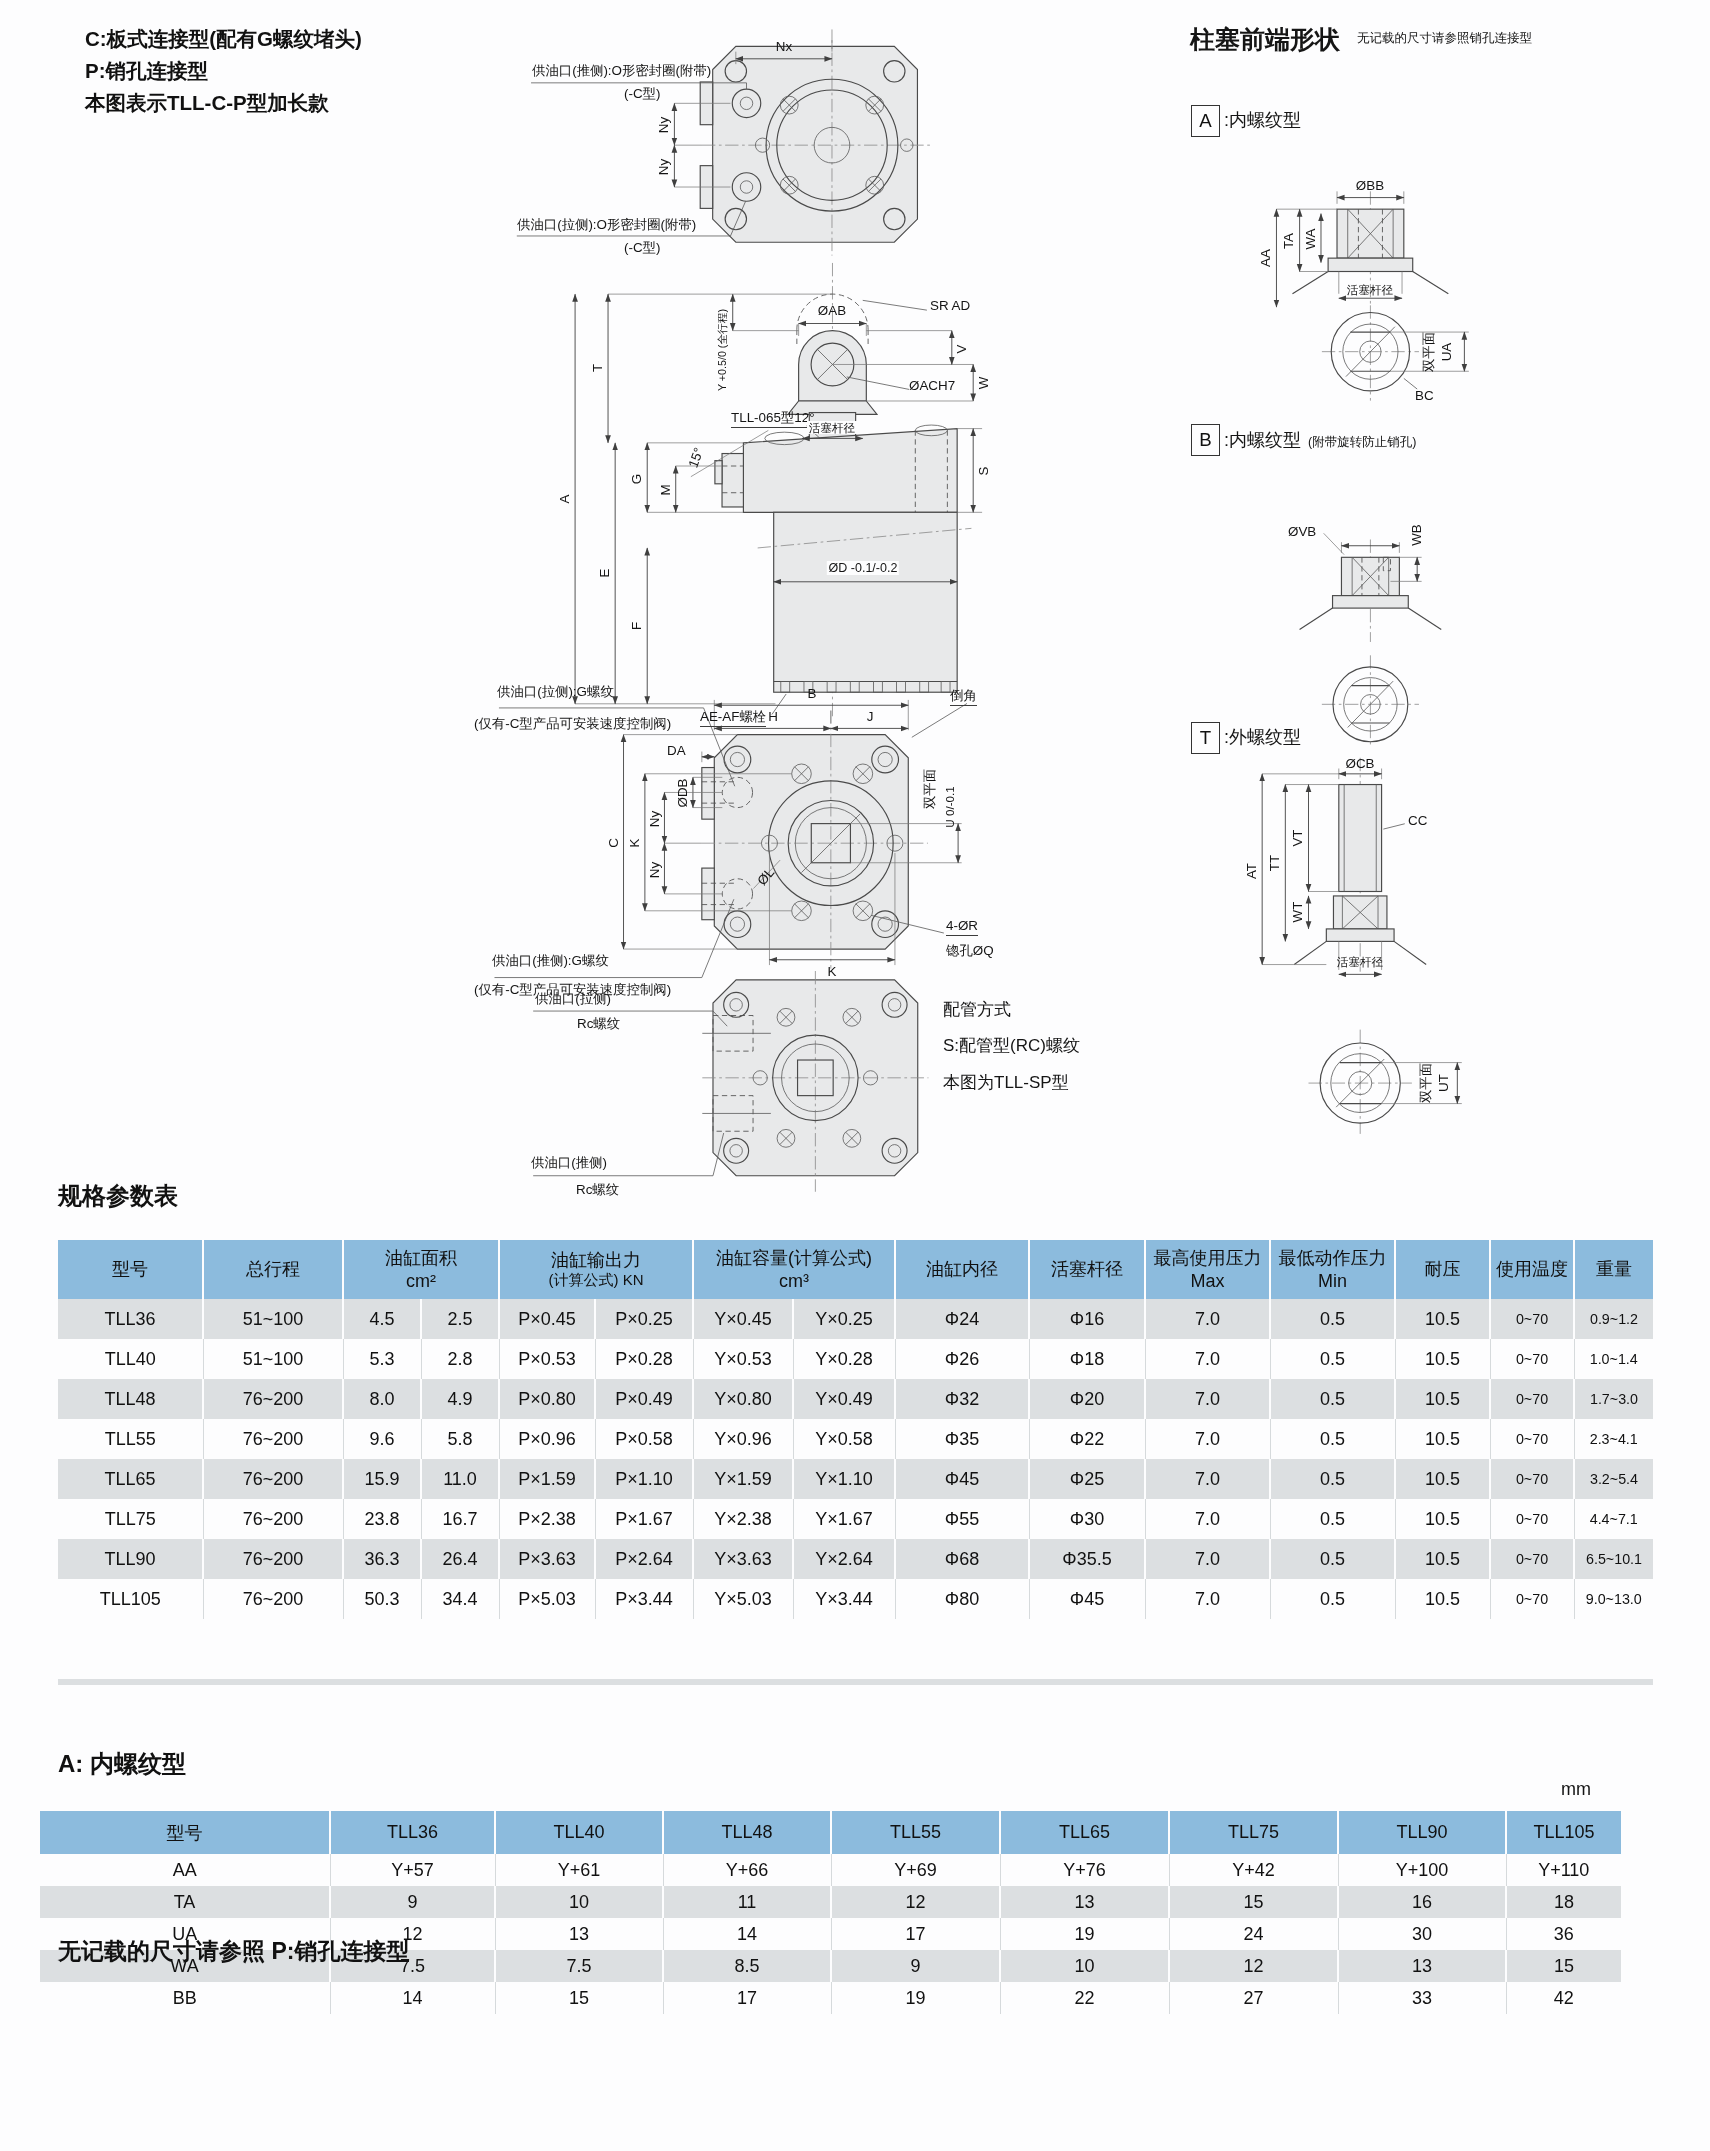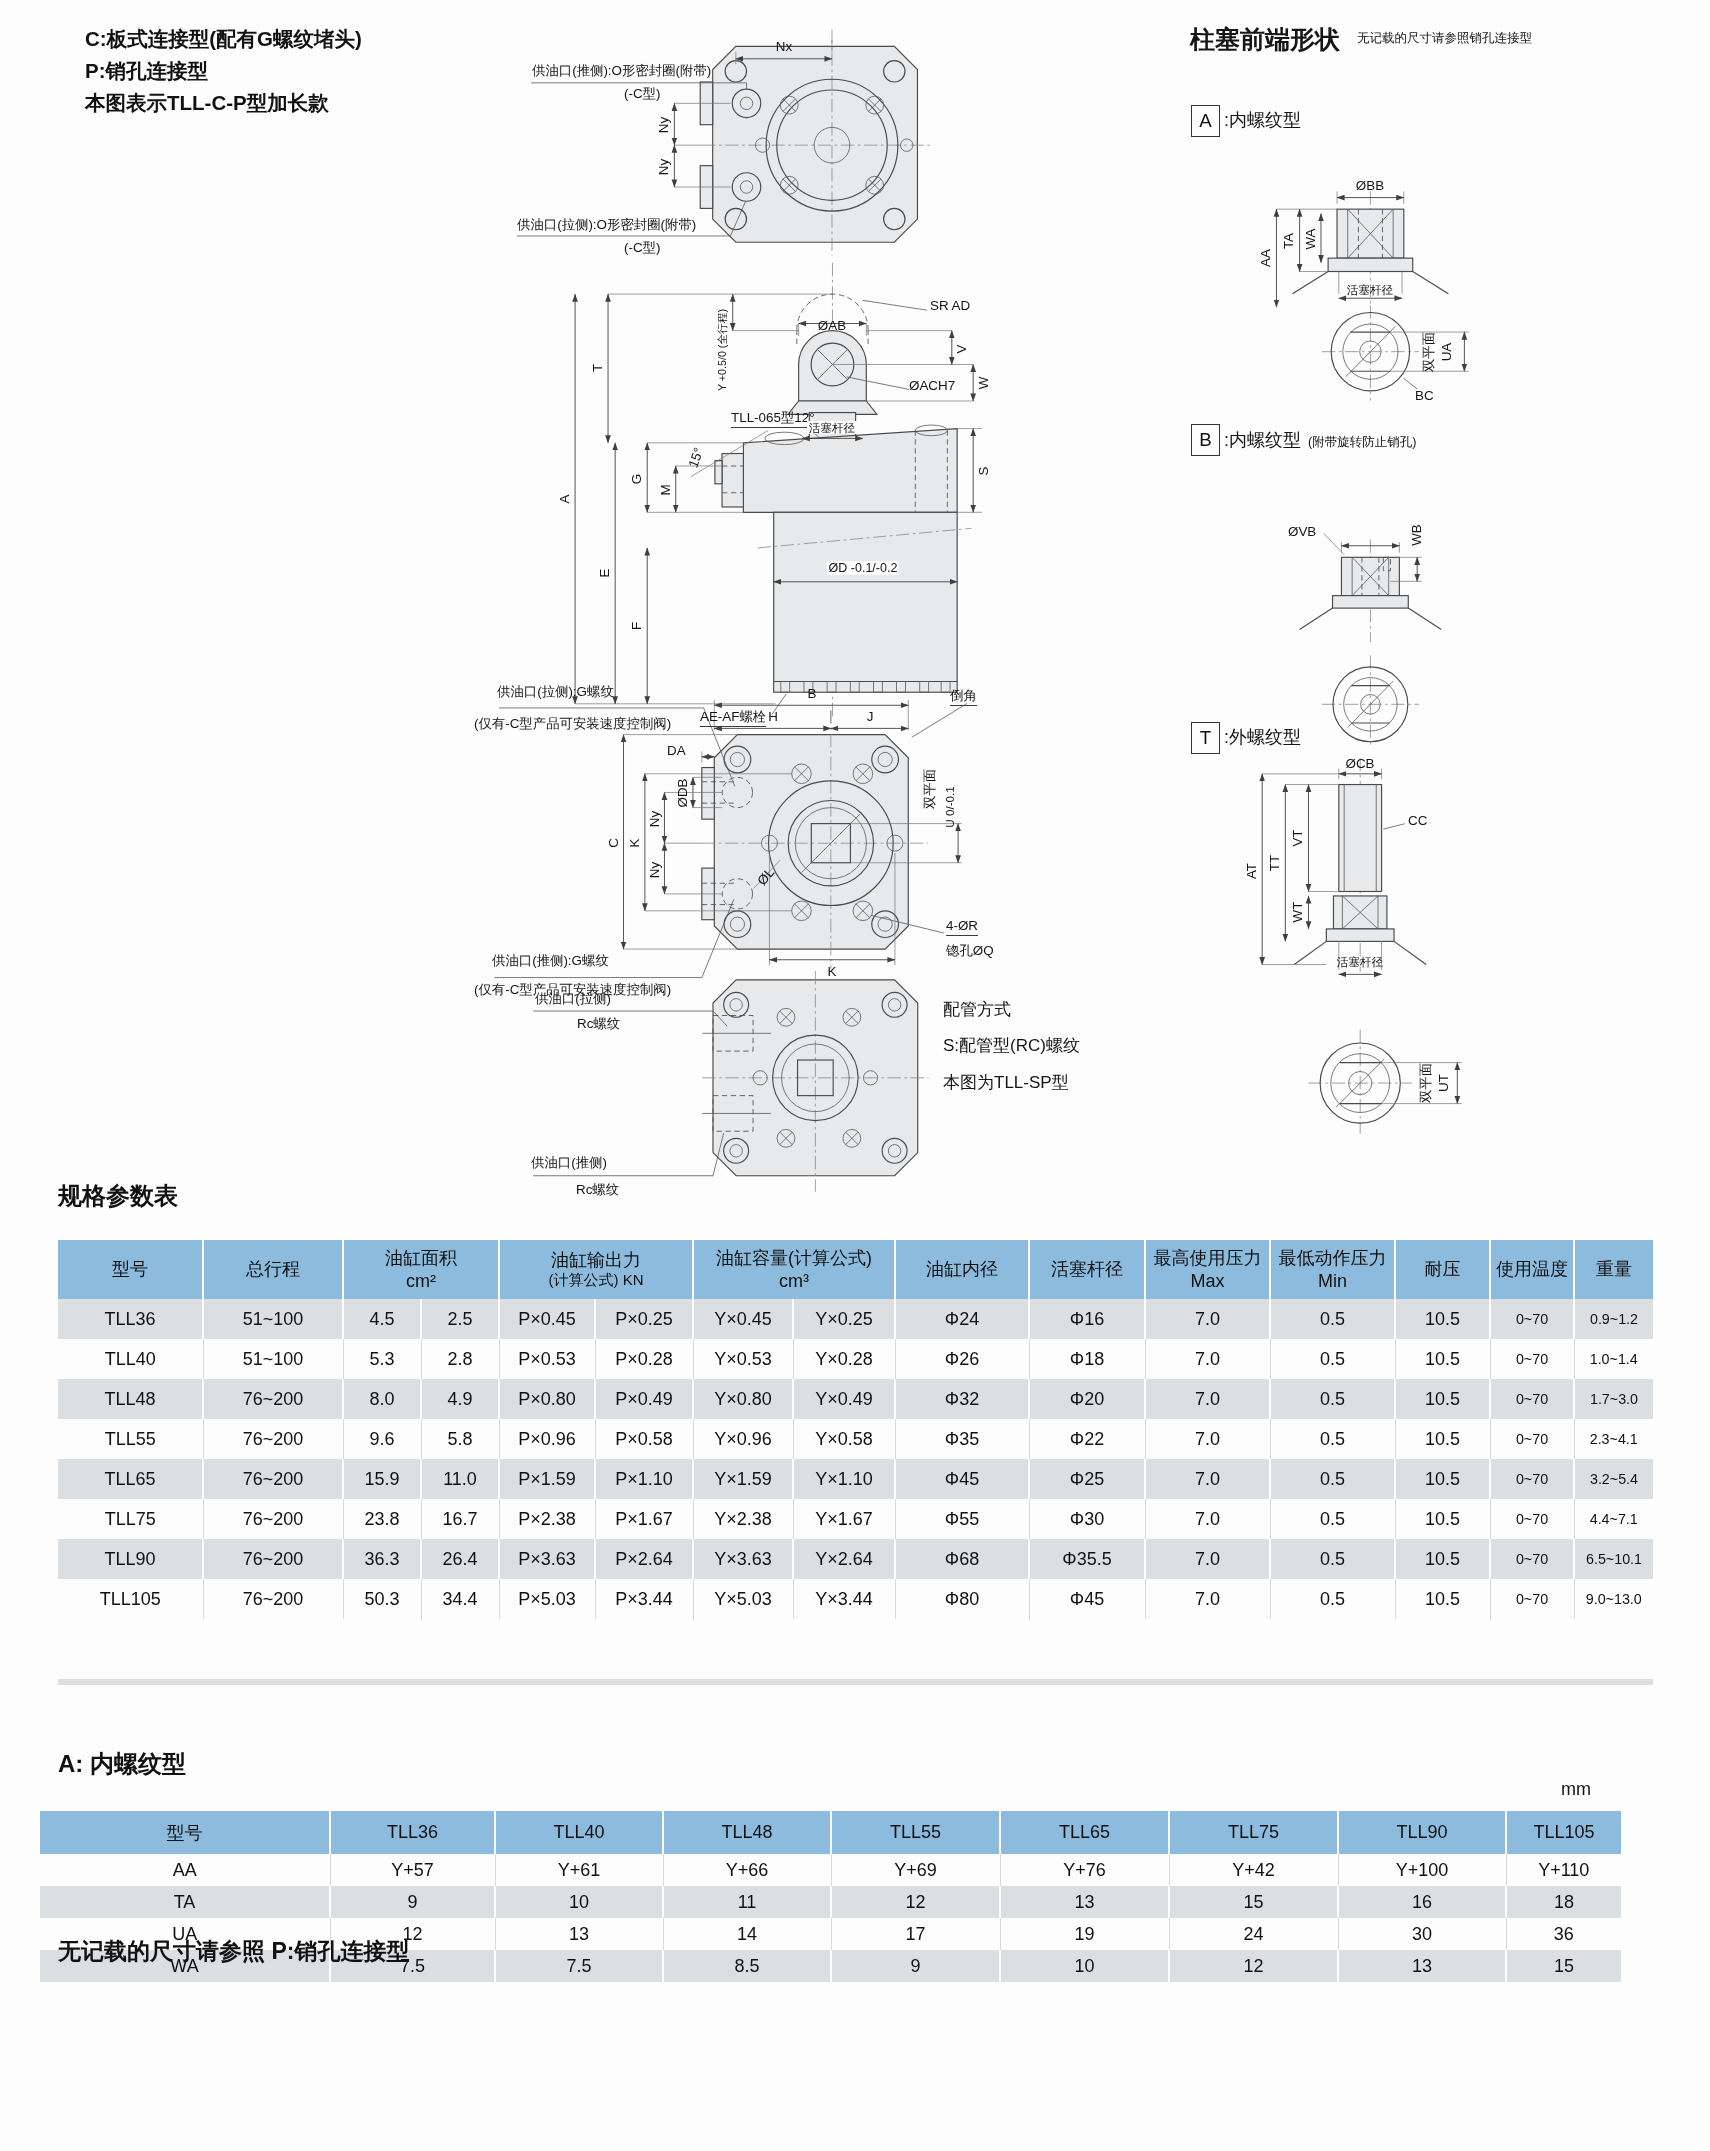--- a/index.html
+++ b/index.html
@@ -428,21 +428,21 @@
 
     <div class="lbl" style="left:532px;top:63px">供油口(推侧):O形密封圈(附带)</div>
     <div class="lbl" style="left:624px;top:86px">(-C型)</div>
     <div class="lbl" style="left:517px;top:217px">供油口(拉侧):O形密封圈(附带)</div>
     <div class="lbl" style="left:624px;top:240px">(-C型)</div>
     <div class="lbl dimh" style="left:784px;top:39px">Nx</div>
     <div class="lbl dimv" style="left:664px;top:125px">Ny</div>
     <div class="lbl dimv" style="left:664px;top:167px">Ny</div>
 
     <div class="lbl dimv fs12" style="left:722px;top:350px">Y +0.5/0 (全行程)</div>
-    <div class="lbl dimh" style="left:832px;top:318px">ØAB</div>
+    <div class="lbl dimh" style="left:832px;top:303px">ØAB</div>
     <div class="lbl" style="left:930px;top:298px">SR AD</div>
     <div class="lbl dimv" style="left:962px;top:349px">V</div>
     <div class="lbl" style="left:909px;top:378px">ØACH7</div>
     <div class="lbl dimv" style="left:984px;top:383px" ind="">W</div>
     <div class="lbl u" style="left:731px;top:410px">TLL-065型12°</div>
     <div class="lbl dimh fs13 wbg" style="left:832px;top:421px">活塞杆径</div>
     <div class="lbl" style="left:686px;top:450px;transform:rotate(-70deg)">15°</div>
     <div class="lbl dimv" style="left:598px;top:368px">T</div>
     <div class="lbl dimv" style="left:565px;top:499px">A</div>
     <div class="lbl dimv" style="left:605px;top:573px">E</div>
@@ -787,19 +787,30 @@
           <td>WA</td>
           <td>7.5</td>
           <td>7.5</td>
           <td>8.5</td>
           <td>9</td>
           <td>10</td>
           <td>12</td>
           <td>13</td>
           <td>15</td>
         </tr>
+        <tr>
+          <td>BB</td>
+          <td>14</td>
+          <td>15</td>
+          <td>17</td>
+          <td>19</td>
+          <td>22</td>
+          <td>27</td>
+          <td>33</td>
+          <td>42</td>
+        </tr>
       </tbody>
   </table>
 
   <div class="title" style="left:58px;top:1936px;font-size:23px">无记载的尺寸请参照 P:销孔连接型</div>
 
 </div>
 
 
 </body></html>

